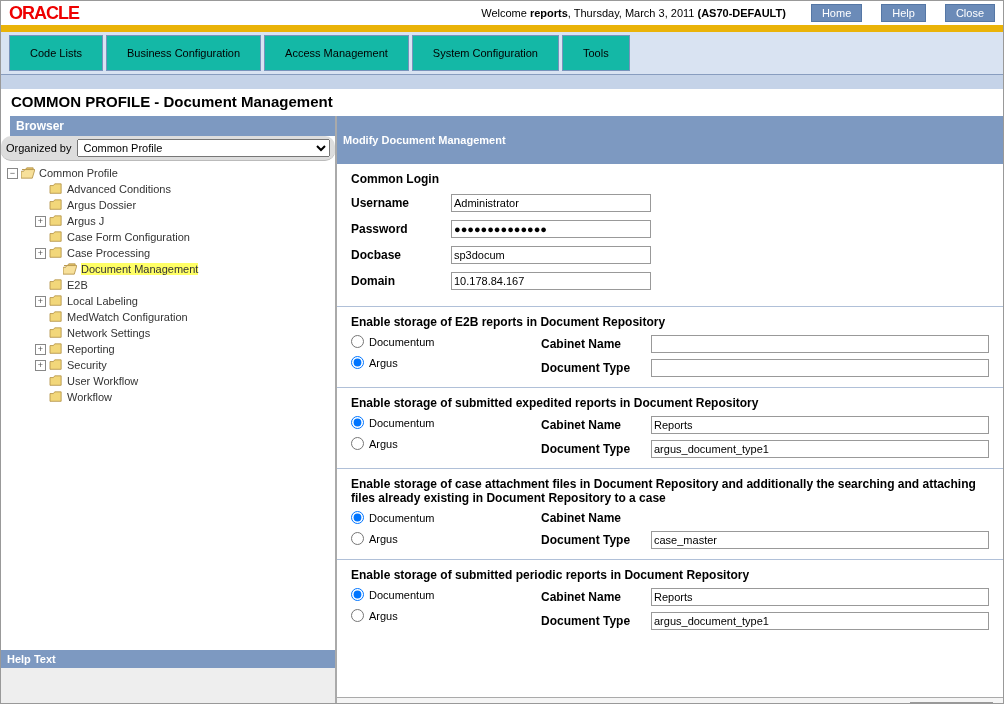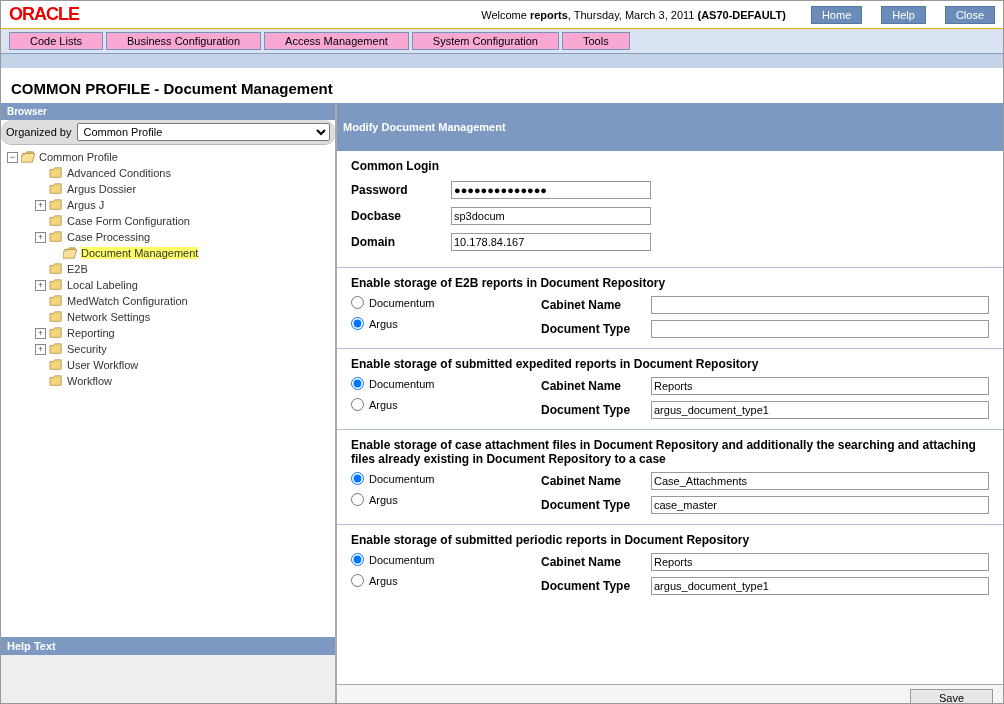--- a/index.html
+++ b/index.html
@@ -1,28 +1,28 @@
 <!DOCTYPE html>
 <html><head>
 <meta charset="utf-8">
 <style>
 * { box-sizing: border-box; margin: 0; padding: 0; }
 body { font-family: Tahoma, Arial, sans-serif; font-size: 11px; background: #fff; width: 1004px; height: 704px; overflow: hidden; border: 1px solid #999; }
-.header { display: flex; justify-content: space-between; align-items: center; padding: 12px 8px; border-bottom: 1px solid #eab308; height: 28px; }
+.header { display: flex; justify-content: space-between; align-items: center; padding: 12px 8px; border-bottom: 7px solid #eab308; height: 28px; }
 .logo { color: #e00; font-weight: bold; font-size: 18px; letter-spacing: -1px; }
 .header-right { display: flex; align-items: center; gap: 2px; font-size: 11px; }
 .welcome { margin-right: 6px; }
 .header-btn { background: #6b8bb8; color: #fff; border: 1px solid #5577a5; padding: 2px 10px; font-size: 11px; cursor: pointer; margin-left: 17px; }
 .nav-bar { background: #d9e3f2; padding: 3px 8px; display: flex; gap: 3px; border-bottom: 1px solid #889dbf; }
-.nav-tab { background: #f9a8d4; border: 1px solid #7893bb; padding: 2px 20px; font-size: 11px; cursor: pointer; }
+.nav-tab { background: #14b8a6; border: 1px solid #7893bb; padding: 11px 20px; font-size: 11px; cursor: pointer; }
 .sub-bar { background: #c5d3e8; height: 14px; }
-.page-title { font-size: 15px; font-weight: bold; padding: 12px 10px 6px; }
+.page-title { font-size: 15px; font-weight: bold; padding: 4px 10px 6px; }
 .content { display: flex; height: 608px; }
 .left-panel { width: 335px; display: flex; flex-direction: column; border-right: 1px solid #aaa; }
-.panel-header { background: #7d99c1; color: #fff; padding: 3px 6px; font-size: 10px; font-weight: bold; }
+.panel-header { background: #7d99c1; color: #fff; padding: 3px 6px; font-size: 12px; font-weight: bold; margin-left: 9px; }
 .organized-row { display: flex; align-items: center; background: #ddd; padding: 3px 5px; gap: 6px; border-bottom: 1px solid #bbb; border-radius: 10px; }
 .organized-row select { flex: 1; font-size: 11px; padding: 1px; }
 .tree { padding: 4px 2px 4px 6px; font-size: 11px; overflow: auto; flex: 1; }
 .tree-item { display: flex; align-items: center; padding: 2px 0; cursor: pointer; white-space: nowrap; }
 .tree-indent-0 { padding-left: 0; }
 .tree-indent-1 { padding-left: 28px; }
 .tree-indent-2 { padding-left: 42px; }
 .expander { width: 11px; height: 11px; border: 1px solid #888; display: inline-flex; align-items: center; justify-content: center; font-size: 9px; line-height: 1; margin-right: 3px; color: #555; background: #fff; }
 .expander-space { width: 14px; display: inline-block; }
 .folder-icon { width: 14px; height: 12px; margin-right: 4px; }
@@ -197,20 +197,24 @@
     <div class="help-body"></div>
   </div>
 
   <div class="right-panel">
     <div class="section-header">Modify Document Management</div>
     <div class="right-body">
 
       <div class="login-block">
         <div class="block-title">Common Login</div>
         <div class="field-row">
+            <span class="field-label">Username</span>
+            <input class="field-input" value="Administrator" style="">
+          </div>
+        <div class="field-row">
             <span class="field-label">Password</span>
             <input class="field-input" value="●●●●●●●●●●●●●●" style="">
           </div>
         <div class="field-row">
             <span class="field-label">Docbase</span>
             <input class="field-input" value="sp3docum" style="">
           </div>
         <div class="field-row">
             <span class="field-label">Domain</span>
             <input class="field-input" value="10.178.84.167" style="">
@@ -259,21 +263,20 @@
           <div class="storage-block">
             <div class="storage-title">Enable storage of case attachment files in Document Repository and additionally the searching and attaching files already existing in Document Repository to a case</div>
             <div class="storage-row">
               <div class="radio-col">
                 <label class="radio-opt"><input type="radio" name="r2" checked="" style="">Documentum</label>
                 <label class="radio-opt"><input type="radio" name="r2" style="">Argus</label>
               </div>
               <div class="cab-col">
                 <div class="cab-row">
                   <span class="cab-label">Cabinet Name</span>
-                  <input class="cab-input" value="Case_Attachments" style="">
                 </div>
                 <div class="cab-row">
                   <span class="cab-label">Document Type</span>
                   <input class="cab-input" value="case_master" style="">
                 </div>
               </div>
             </div>
           </div>
           <div class="storage-block">
             <div class="storage-title">Enable storage of submitted periodic reports in Document Repository</div>

